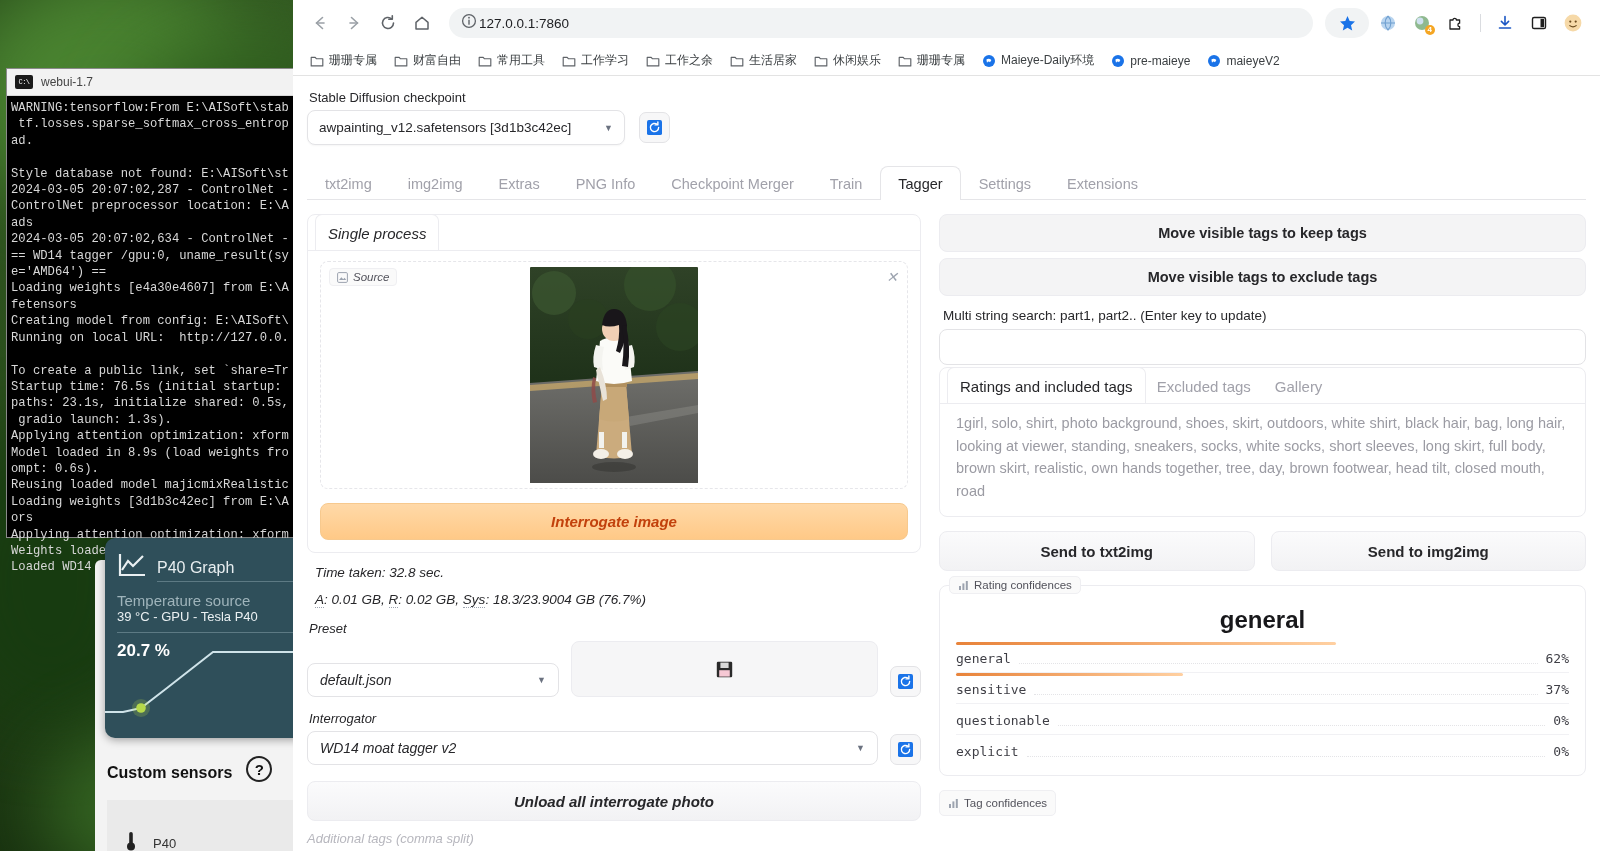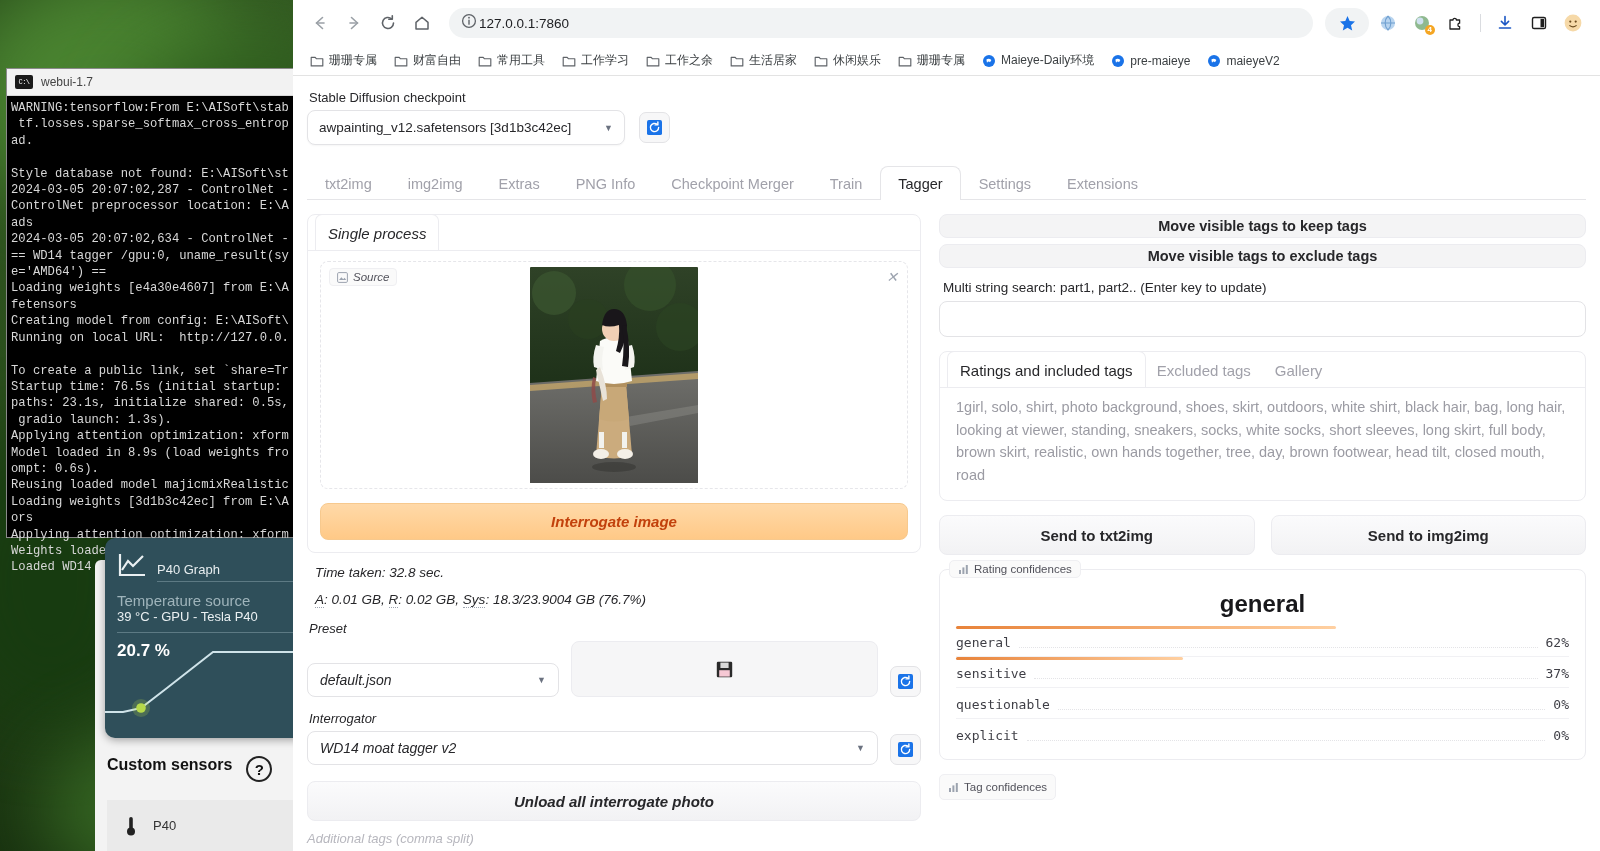--- a/index.html
+++ b/index.html
@@ -48,38 +48,38 @@
   #hwmon .panel-bg {
     position:absolute; left:0; top:22px; width:205px; height:291px;
     background:#f3f3f3; border-radius:6px 0 0 0;
   }
   #hwmon .graph-card {
     position:absolute; left:10px; top:0; width:205px; height:200px;
     background:#2f4f5a; border-radius:10px; overflow:hidden;
     box-shadow:0 2px 8px rgba(0,0,0,.35);
   }
   #hwmon .gc-head { display:flex; align-items:flex-end; gap:10px; padding:14px 12px 0 12px; }
-  #hwmon .gc-title { color:#e8eef0; font-size:13px; border-bottom:1px solid #5d7a84; flex:1; padding-bottom:4px; }
+  #hwmon .gc-title { color:#e8eef0; font-size:16px; border-bottom:1px solid #5d7a84; flex:1; padding-bottom:4px; }
   #hwmon .gc-sub-lbl { color:#9fb4bb; font-size:15px; padding:10px 12px 0 12px; }
   #hwmon .gc-sub-val { color:#eaf0f2; font-size:13px; padding:0 12px; }
   #hwmon .gc-rule { height:1px; background:#5d7a84; margin:8px 12px 0 12px; }
   #hwmon .gc-pct { color:#fff; font-size:17px; font-weight:bold; padding:8px 12px 0 12px; }
   #hwmon .gc-edge { position:absolute; right:4px; top:86px; color:#b6d94a; font-size:10px; }
   #hwmon .gc-plot { position:absolute; left:0; bottom:0; width:100%; height:110px; }
   #hwmon .sensors-row {
-    position:absolute; left:12px; top:218px; display:flex; align-items:flex-start; gap:14px;
+    position:absolute; left:12px; top:218px; display:flex; align-items:flex-end; gap:14px;
   }
   #hwmon .sensors-title { font-size:16px; font-weight:bold; color:#111; }
   #hwmon .qmark {
     width:26px; height:26px; border:2px solid #222; border-radius:50%;
     font-size:15px; font-weight:bold; display:flex; align-items:center; justify-content:center; color:#111;
   }
   #hwmon .sensors-sub {
     position:absolute; left:12px; top:262px; right:0; height:51px;
-    background:#eaeaea; display:flex; align-items:center; gap:16px; padding-left:18px;
+    background:#eaeaea; display:flex; align-items:flex-end; gap:16px; padding-left:18px;
   }
   #hwmon .ss-ico { width:12px; height:20px; }
   #hwmon .ss-txt { font-size:13px; color:#333; }
 
   
   #browser {
     position:absolute; left:293px; top:0; width:1307px; height:851px;
     background:#fff; z-index:10; overflow:hidden;
   }
   .bw-toolbar {
@@ -182,37 +182,37 @@
     height:34px; background:#fff; border:1px solid #e3e3e6; border-radius:8px;
     display:flex; align-items:center; justify-content:space-between; padding:0 12px;
     font-size:14px; color:#27272a;
   }
   .file-drop {
     flex:1; height:56px; background:#f6f6f7; border:1px solid #ececf0; border-radius:8px;
     display:flex; align-items:center; justify-content:center;
   }
   .disk-ico { width:17px; height:17px; }
   .gray-btn {
-    height:24px; border-radius:8px; background:#f4f4f5; border:1px solid #ececf0;
+    height:38px; border-radius:8px; background:#f4f4f5; border:1px solid #ececf0;
     display:flex; align-items:center; justify-content:center;
     font-size:14.5px; font-weight:bold; color:#27272a;
   }
   .wide-btn {
     height:40px; border-radius:8px;
     background:linear-gradient(180deg,#fbfbfc 0%,#f2f2f4 100%); border:1px solid #ececf0;
     display:flex; align-items:center; justify-content:center;
     font-size:15px; font-weight:bold; color:#27272a;
   }
 
   
   .search-hint { font-size:13.5px; color:#27272a; margin:12px 0 6px 4px; }
   .search-input {
     height:36px; background:#fff; border:1px solid #e3e3e6; border-radius:8px;
   }
-  .tags-card { margin-top:14px; border:1px solid #ececf0; border-radius:8px; background:#fff; }
+  .tags-card { margin-top:2px; border:1px solid #ececf0; border-radius:8px; background:#fff; }
   .tags-text {
     padding:8px 14px 14px 16px; font-size:14.5px; color:#9b9ba3; line-height:22.5px;
   }
   .send-row { display:flex; gap:16px; margin-top:14px; }
   .send-btn { flex:1; }
 
   .conf-card {
     margin-top:14px; border:1px solid #ececf0; border-radius:8px; background:#fff; position:relative;
   }
   .conf-chip {

